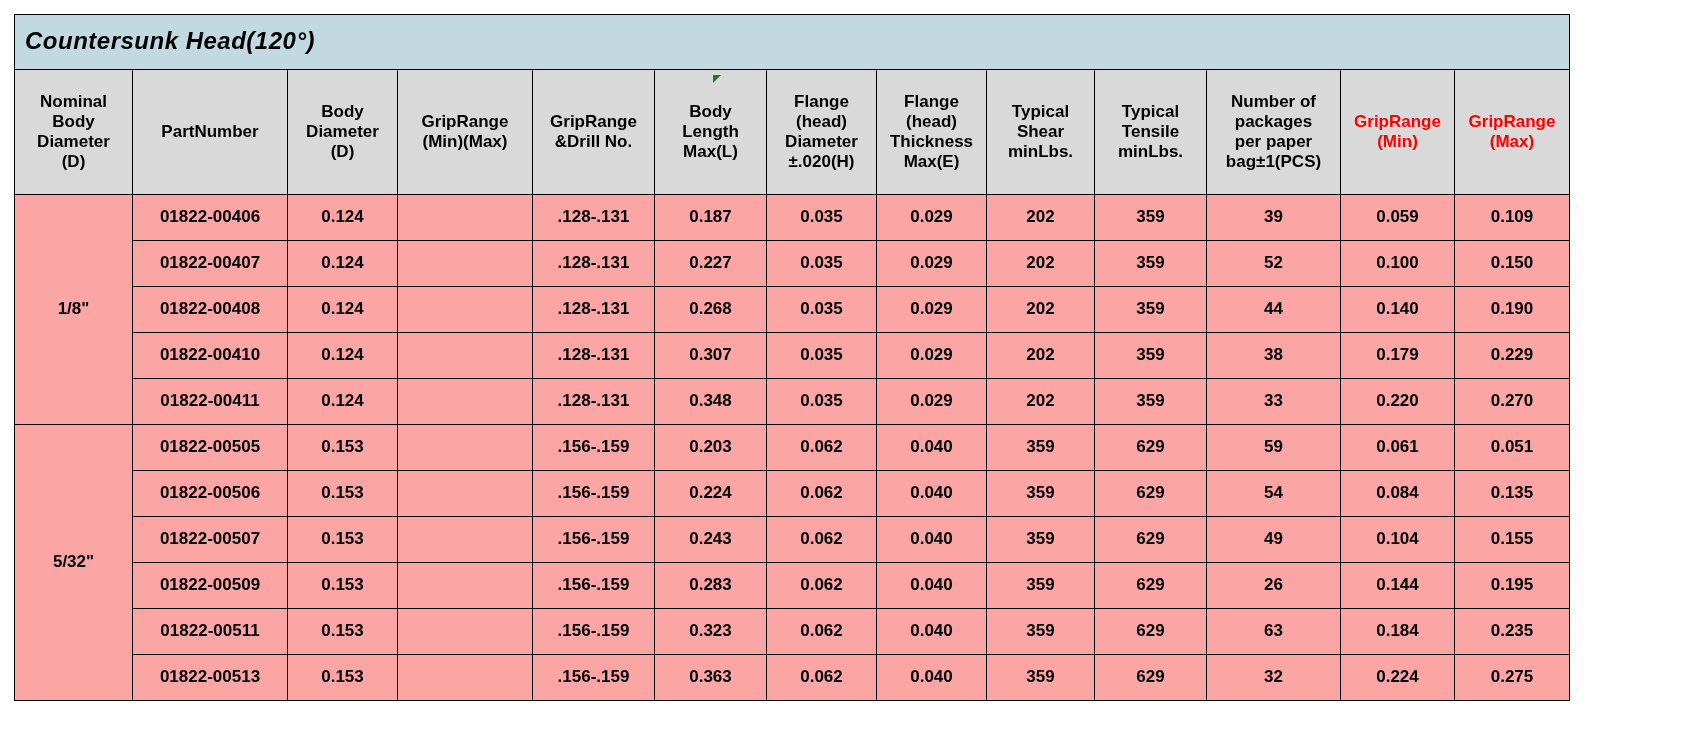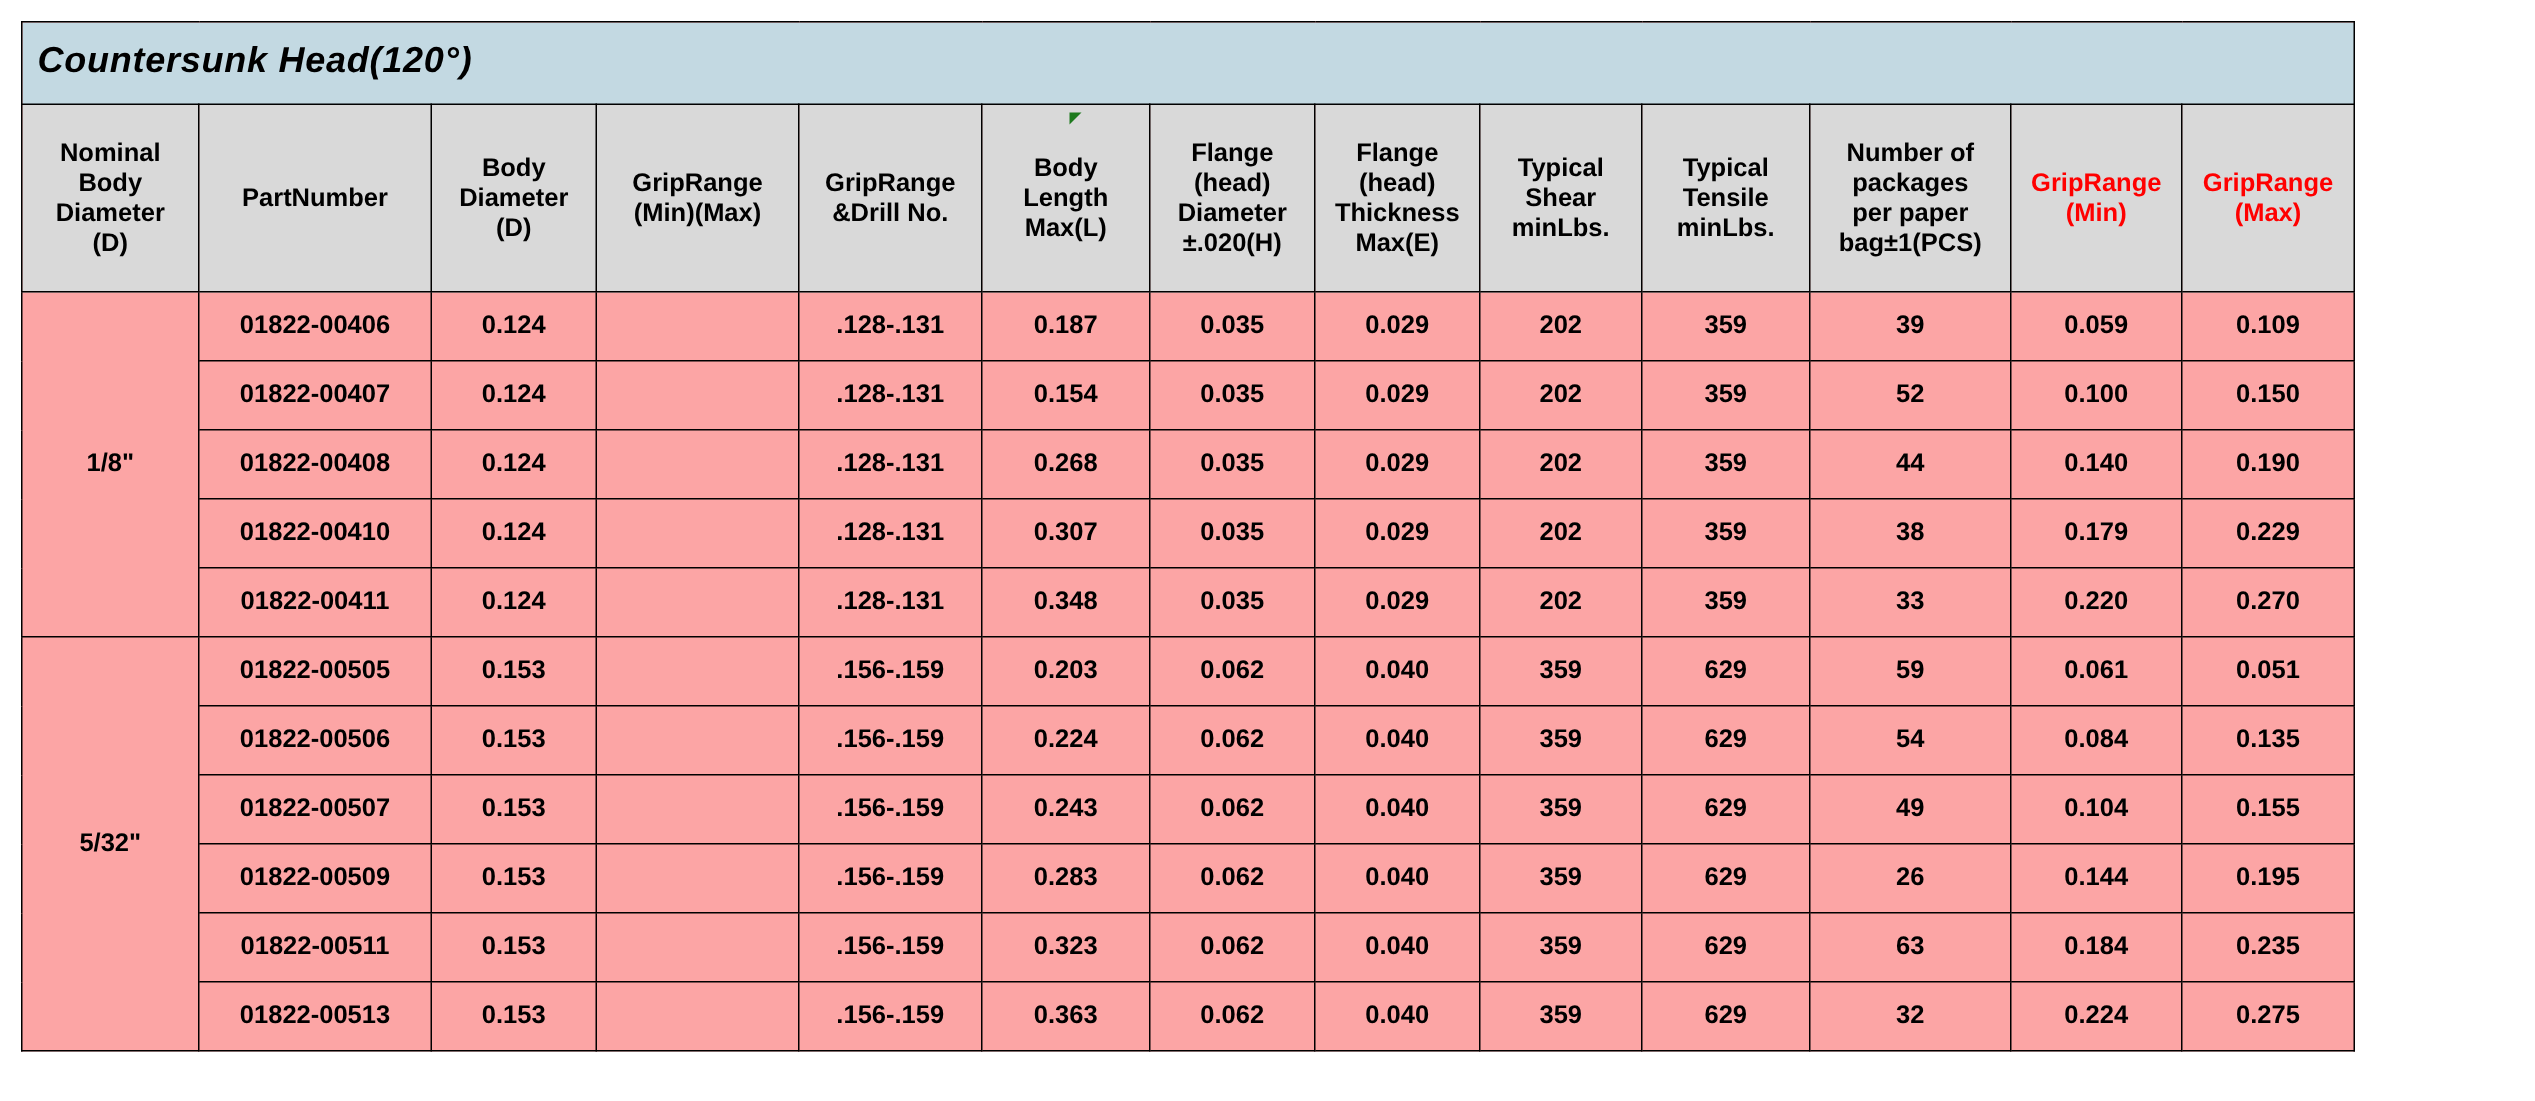--- a/index.html
+++ b/index.html
@@ -201,21 +201,21 @@
           <td>359</td>
           <td>39</td>
           <td class="red">0.059</td>
           <td class="red">0.109</td>
         </tr>
         <tr>
           <td>01822-00407</td>
           <td>0.124</td>
           <td></td>
           <td>.128-.131</td>
-          <td>0.154</td>
+          <td>0.227</td>
           <td>0.035</td>
           <td>0.029</td>
           <td>202</td>
           <td>359</td>
           <td>52</td>
           <td class="red">0.100</td>
           <td class="red">0.150</td>
         </tr>
         <tr>
           <td>01822-00408</td>

